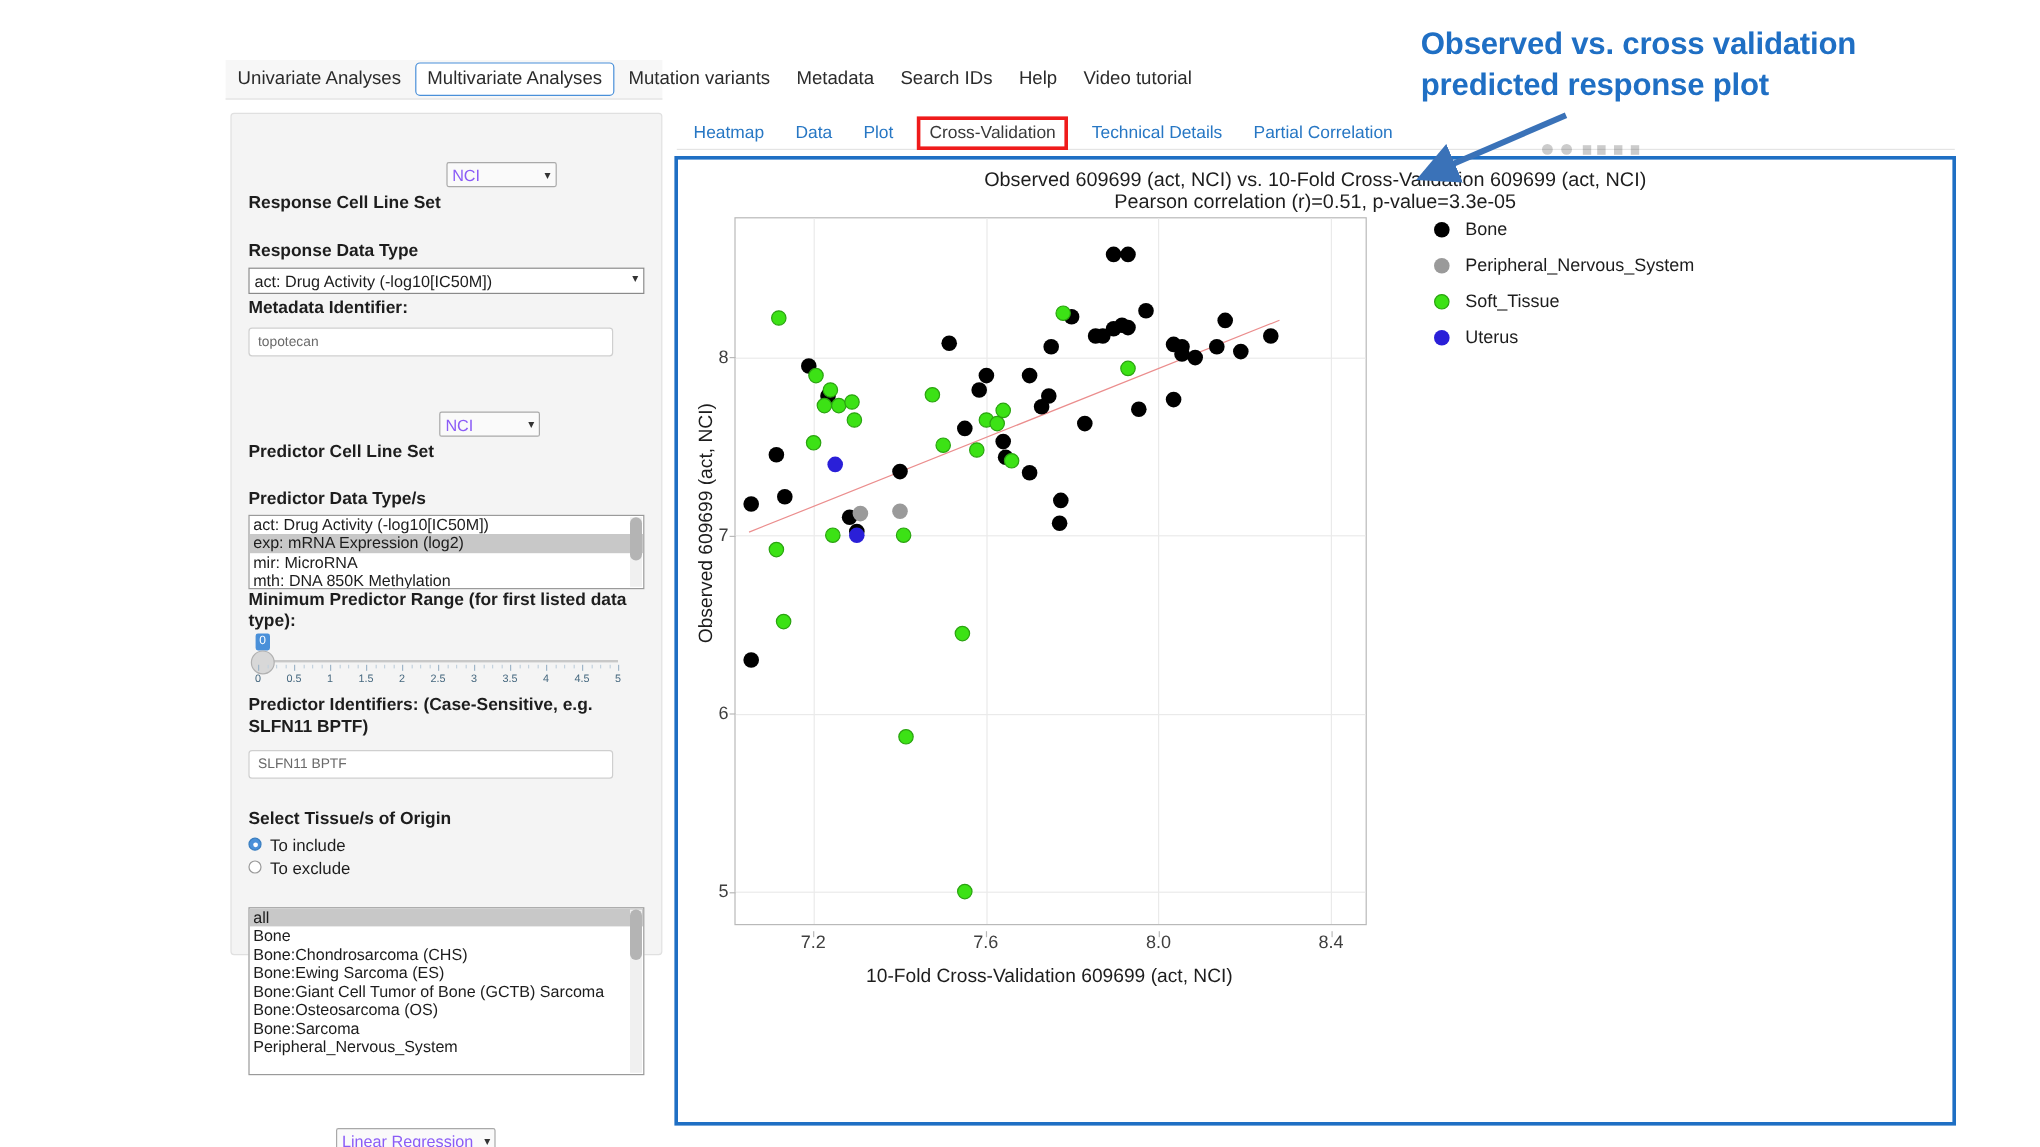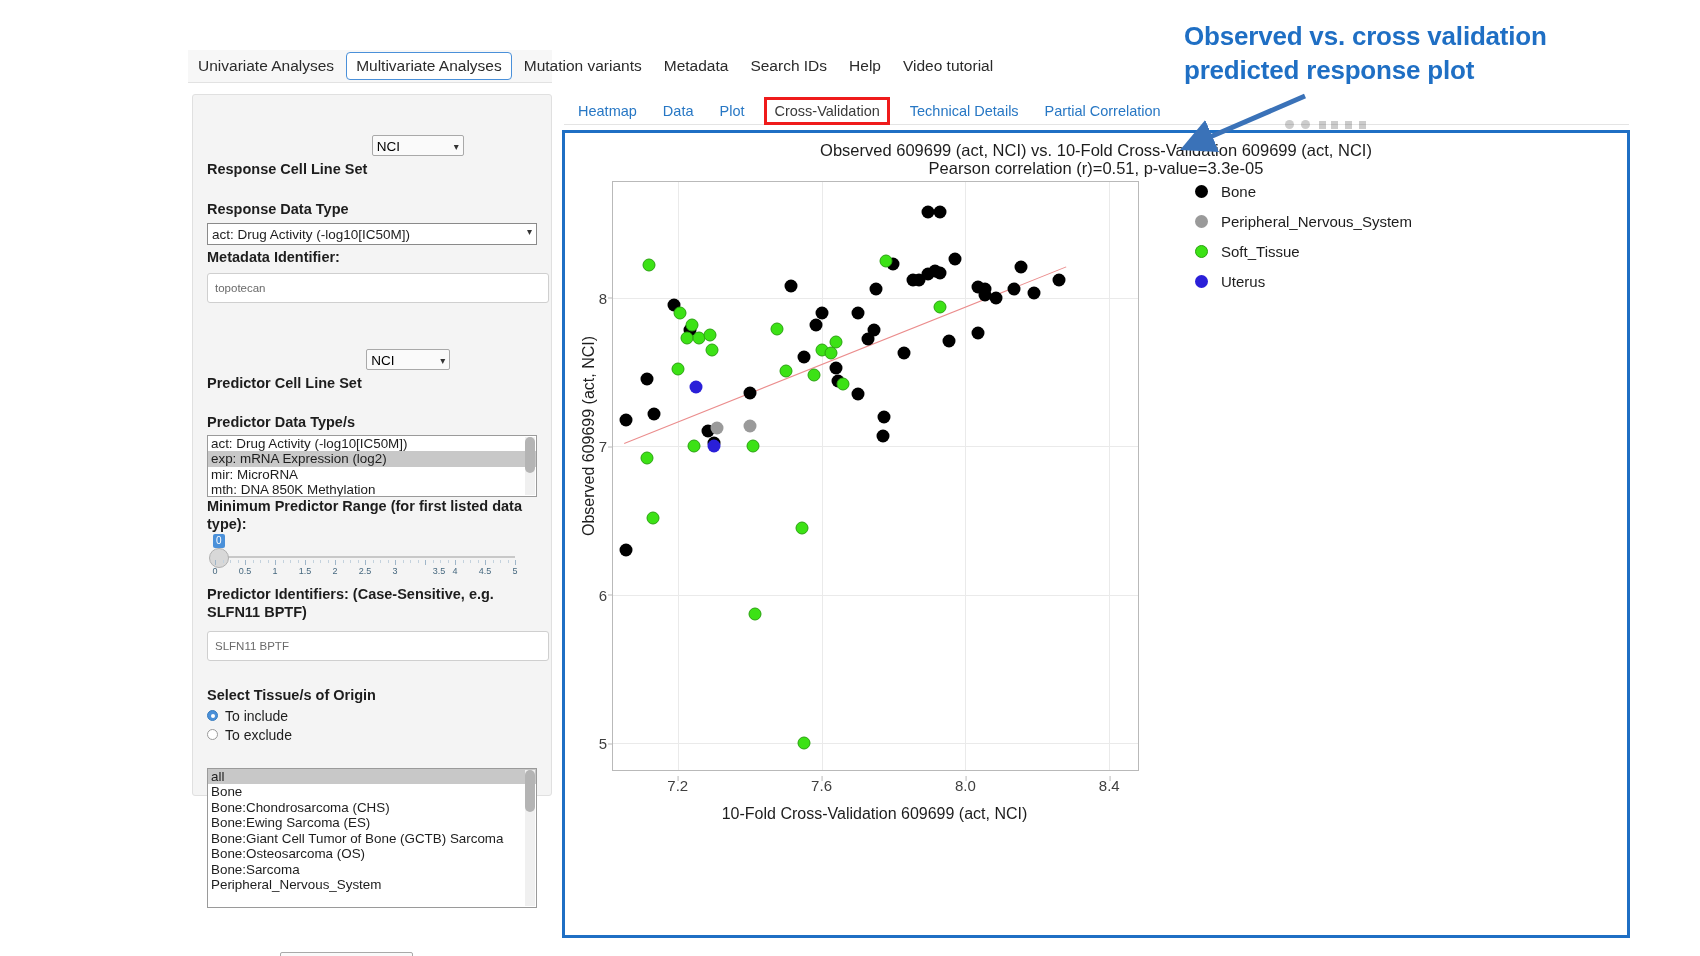--- a/index.html
+++ b/index.html
@@ -44,21 +44,21 @@
   }
   .panel-inner { position: absolute; left: 14px; top: 10px; width: 330px; }
   .lbl {
     font-size: 14.5px; font-weight: bold; color: #1d1d1d;
     line-height: 1.24; margin: 0;
   }
   .lbl-inline { display: inline-block; vertical-align: middle; margin-top: 48px; }
 
   .sel {
     font-family: "Liberation Sans", sans-serif;
-    font-size: 13.5px; color: #000000;
+    font-size: 13.5px; color: #8b5cf6;
     background: #fafafa;
     border: 1px solid #a9a9a9;
     border-radius: 2px;
     padding: 1px 18px 1px 4px;
     appearance: none; -webkit-appearance: none;
     position: relative; vertical-align: middle;
     height: 21px; line-height: 19px;
     box-sizing: border-box; cursor: pointer;
   }
   .selwrap { position: relative; display: inline-block; vertical-align: middle; }
@@ -72,26 +72,26 @@
     width: 330px; height: 22px;
     font-size: 13.5px; color: #1d1d1d;
     background: #ffffff;
     border: 1px solid #8a8a8a;
     box-sizing: border-box;
     padding: 1px 20px 1px 4px;
     line-height: 19px;
   }
 
   .txtinput {
-    width: 342px; height: 24px;
+    width: 304px; height: 24px;
     box-sizing: border-box;
     border: 1px solid #cfcfcf; border-radius: 3px;
     background: #ffffff;
     font-size: 11.5px; color: #6a6a6a;
-    padding: 14px 7px;
+    padding: 2px 7px;
     font-family: "Liberation Sans", sans-serif;
   }
 
   .listbox {
     width: 330px; box-sizing: border-box;
     border: 1px solid #9a9a9a;
     background: #ffffff;
     font-size: 13.4px; color: #1d1d1d;
     overflow: hidden; position: relative;
   }
@@ -368,21 +368,21 @@
               <div class="tl" style="left: 158px;">2.5</div>
               <div class="min" style="left: 165.5px;"></div>
               <div class="min" style="left: 173px;"></div>
               <div class="min" style="left: 180.5px;"></div>
               <div class="maj" style="left: 188px;"></div>
               <div class="tl" style="left: 188px;">3</div>
               <div class="min" style="left: 195.5px;"></div>
               <div class="min" style="left: 203px;"></div>
               <div class="min" style="left: 210.5px;"></div>
               <div class="maj" style="left: 218px;"></div>
-              <div class="tl" style="left: 232px;">3.5</div>
+              <div class="tl" style="left: 218px;">3.5</div>
               <div class="min" style="left: 225.5px;"></div>
               <div class="min" style="left: 233px;"></div>
               <div class="min" style="left: 240.5px;"></div>
               <div class="maj" style="left: 248px;"></div>
               <div class="tl" style="left: 248px;">4</div>
               <div class="min" style="left: 255.5px;"></div>
               <div class="min" style="left: 263px;"></div>
               <div class="min" style="left: 270.5px;"></div>
               <div class="maj" style="left: 278px;"></div>
               <div class="tl" style="left: 278px;">4.5</div>

